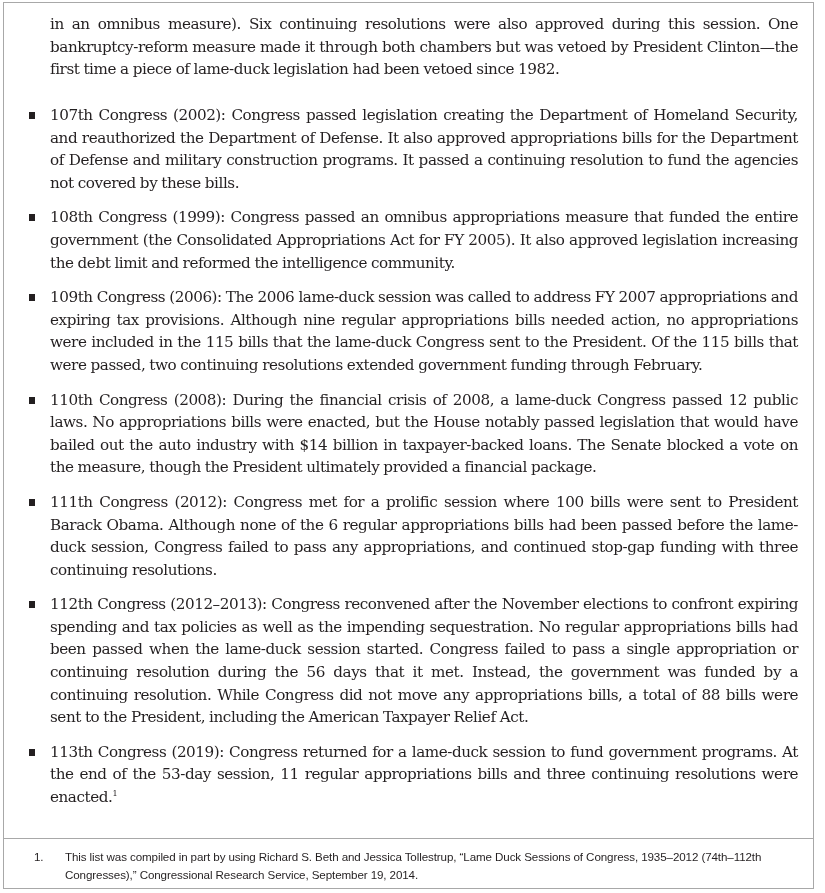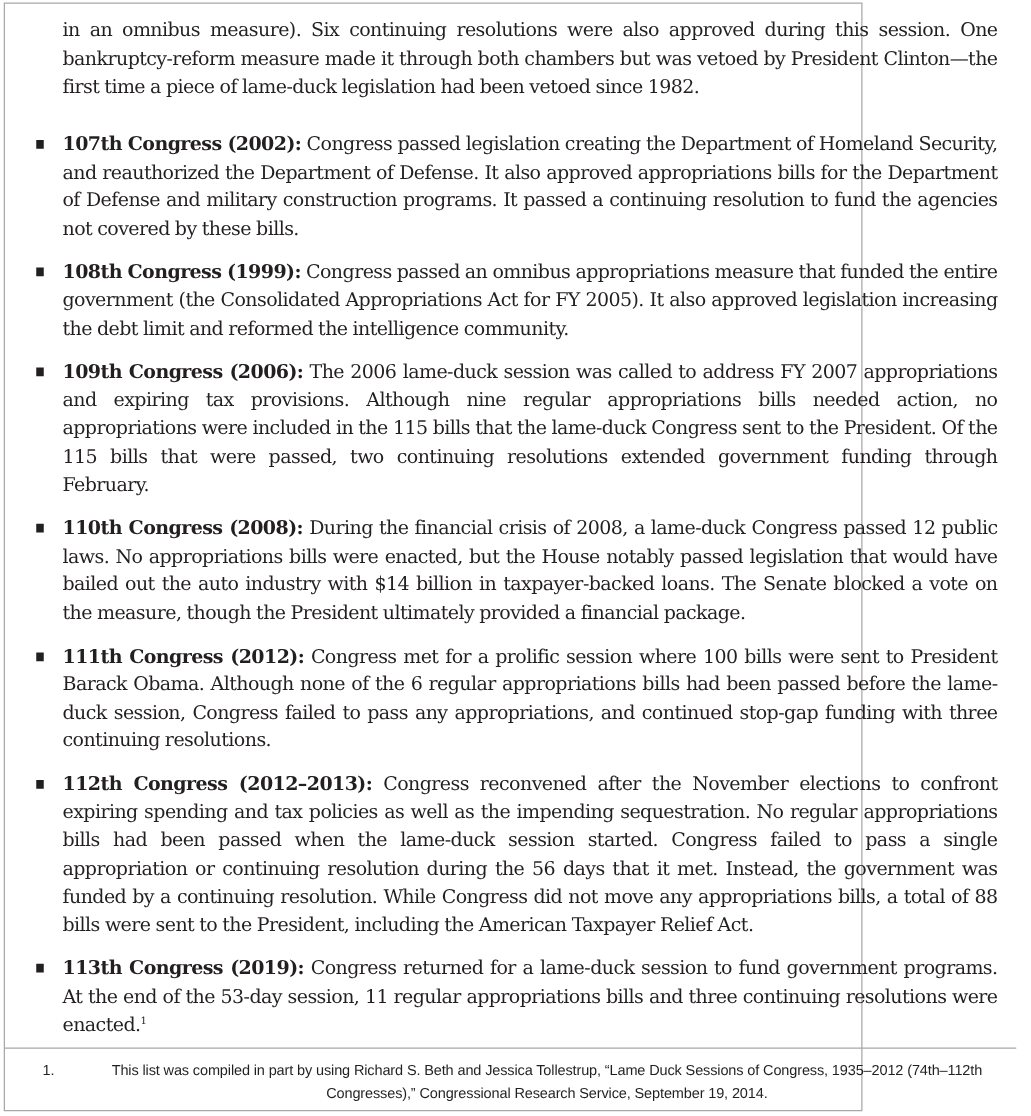--- a/index.html
+++ b/index.html
@@ -1,41 +1,41 @@
 <!DOCTYPE html>
 <html><head>
 <meta charset="utf-8">
 <style>
   html, body { margin: 0; padding: 0; background: #ffffff; }
   body { width: 825px; height: 893px; position: relative; overflow: hidden; }
   .box {
-    position: absolute; left: 3px; top: 2px; width: 687px; height: 887px;
+    position: absolute; left: 3px; top: 2px; width: 811px; height: 887px;
     border: 1px solid #a8a8a8; box-sizing: border-box; background: #fff;
   }
   .body-text {
     font-family: "DejaVu Serif", "Liberation Serif", serif;
     font-size: 15.2px; line-height: 22.6px; color: #231f20;
     letter-spacing: -0.45px; word-spacing: -0.3px;
   }
   .intro { position: absolute; left: 46px; top: 10px; width: 748px; text-align: justify; margin: 0; }
   .list { position: absolute; left: 0; top: 101px; width: 811px; margin: 0; padding: 0; list-style: none; }
   .item { position: relative; padding-left: 46px; width: 748px; text-align: justify; }
   .bullet {
     position: absolute; left: 25px; top: 8px; width: 6px; height: 7px; background: #231f20;
   }
-  .lead { font-weight: bold; }
+  .lead { font-weight: normal; }
   sup { font-size: 8px; line-height: 0; vertical-align: 6px; }
   .divider { position: absolute; left: 0; top: 835px; width: 809px; height: 0; border-top: 1px solid #a8a8a8; }
   .footnote {
     position: absolute; left: 0; top: 845px; width: 809px;
     font-family: "Liberation Sans", "DejaVu Sans", sans-serif;
     font-size: 11.6px; line-height: 18px; color: #231f20; letter-spacing: -0.1px;
   }
   .fn-num { position: absolute; left: 30px; top: 0; }
-  .fn-text { position: absolute; left: 61px; top: 0; width: 745px; text-align: center; }
+  .fn-text { position: absolute; left: 61px; top: 0; width: 745px; }
 </style>
 </head>
 <body>
 
 <div class="box">
   <p class="intro body-text">in an omnibus measure). Six continuing resolutions were also approved during this session. One bankruptcy-reform measure made it through both chambers but was vetoed by President Clinton—the first time a piece of lame-duck legislation had been vetoed since 1982.</p>
 
   <ul class="list body-text">
     <li class="item" style="margin-bottom:12px;">
       <span class="bullet"></span>

